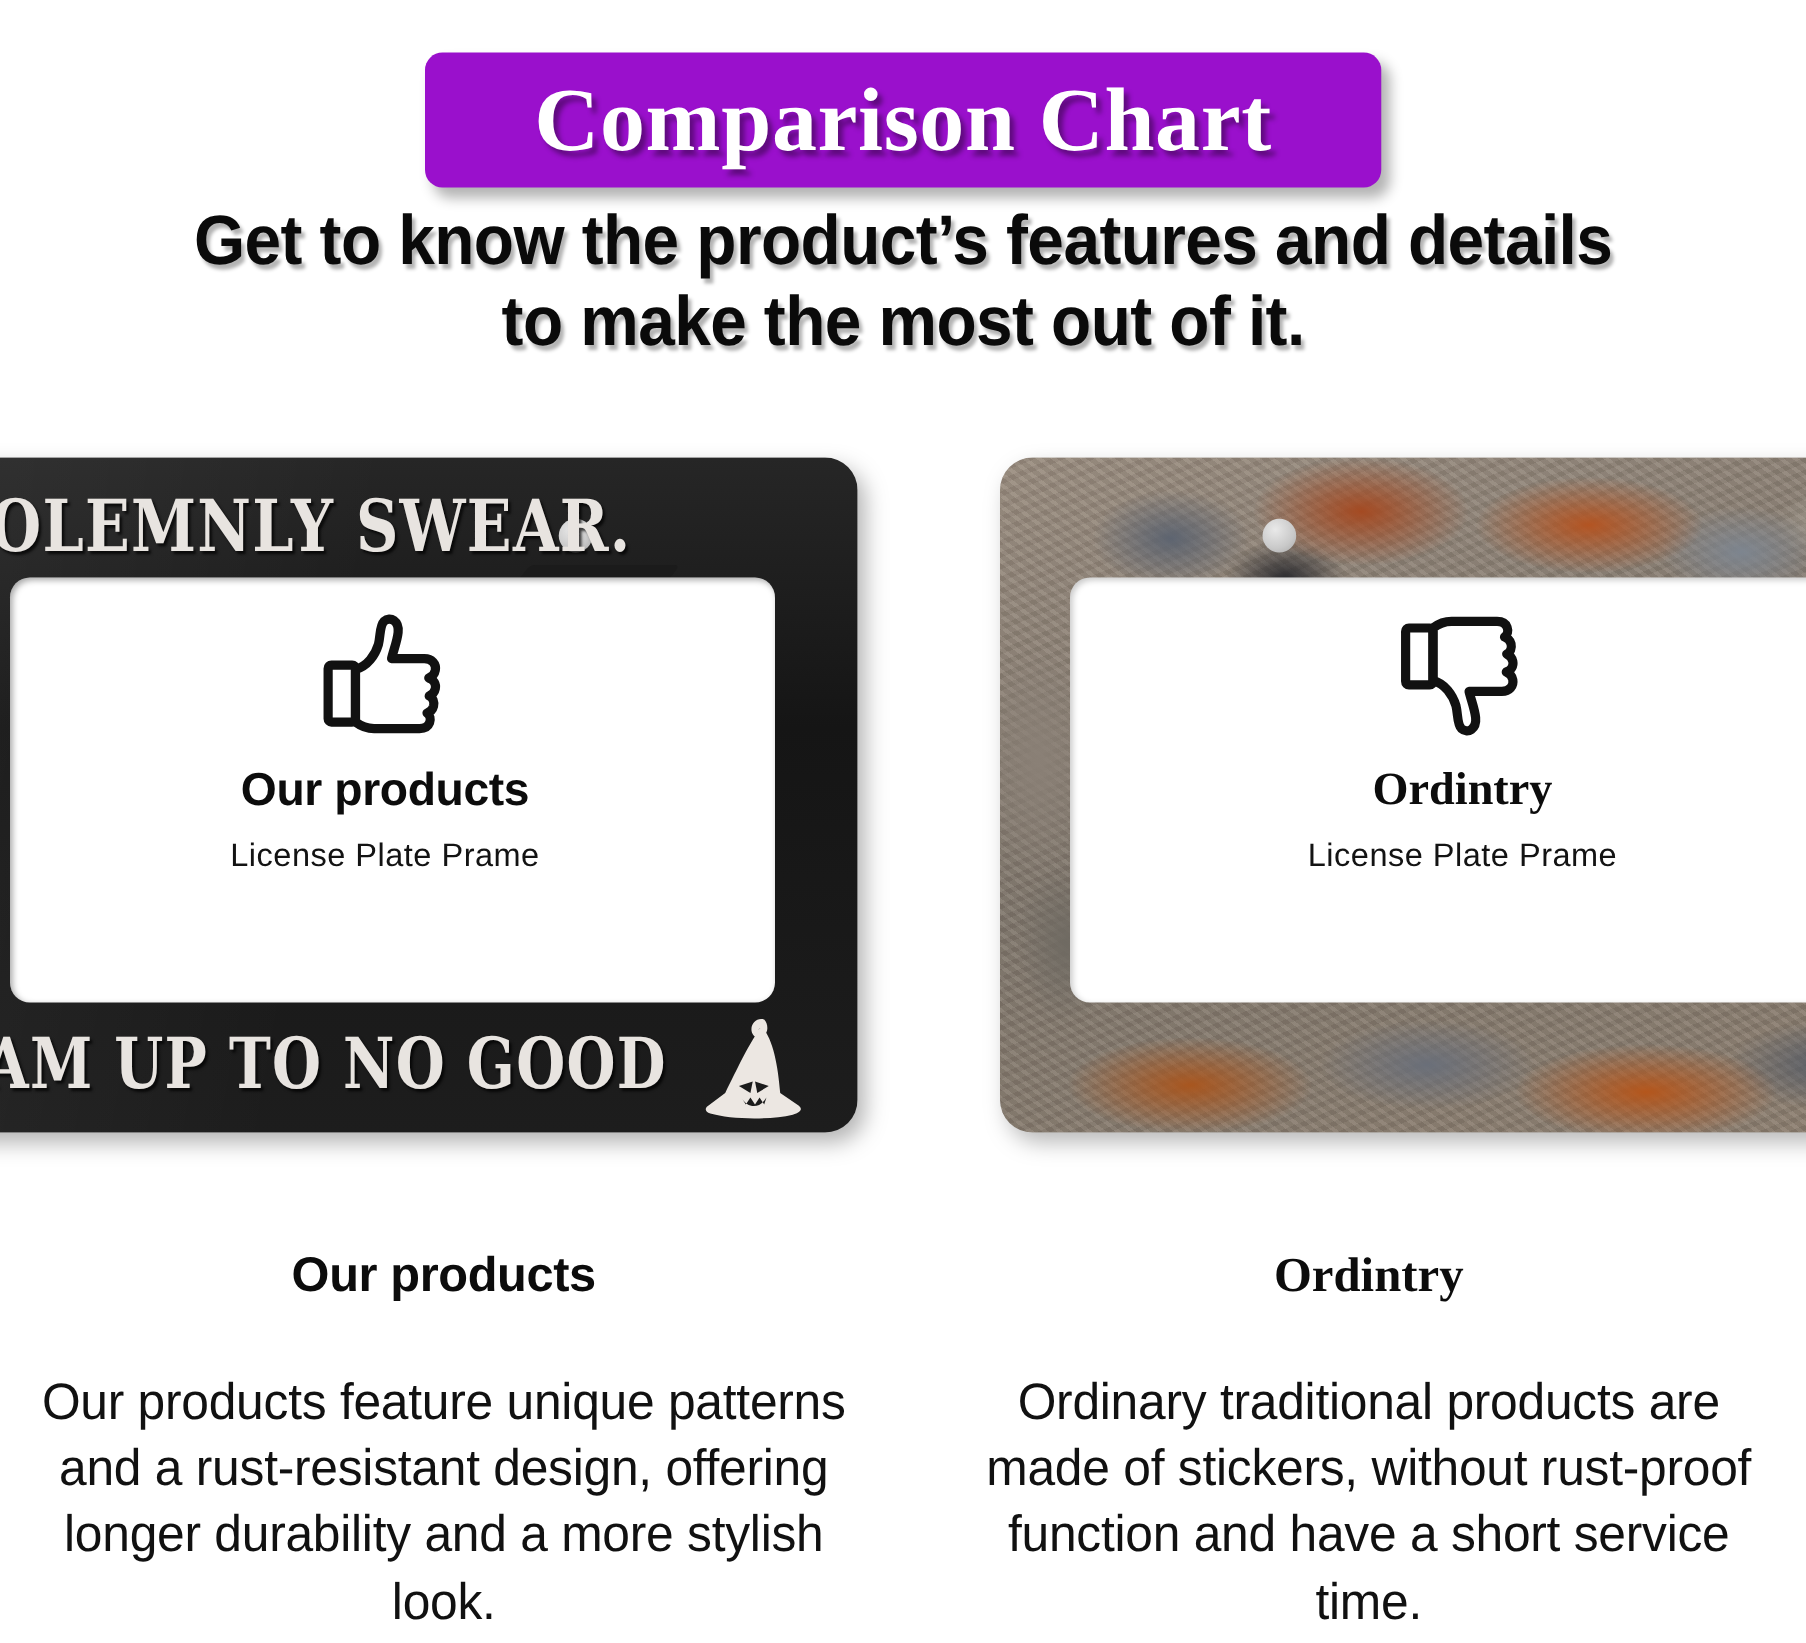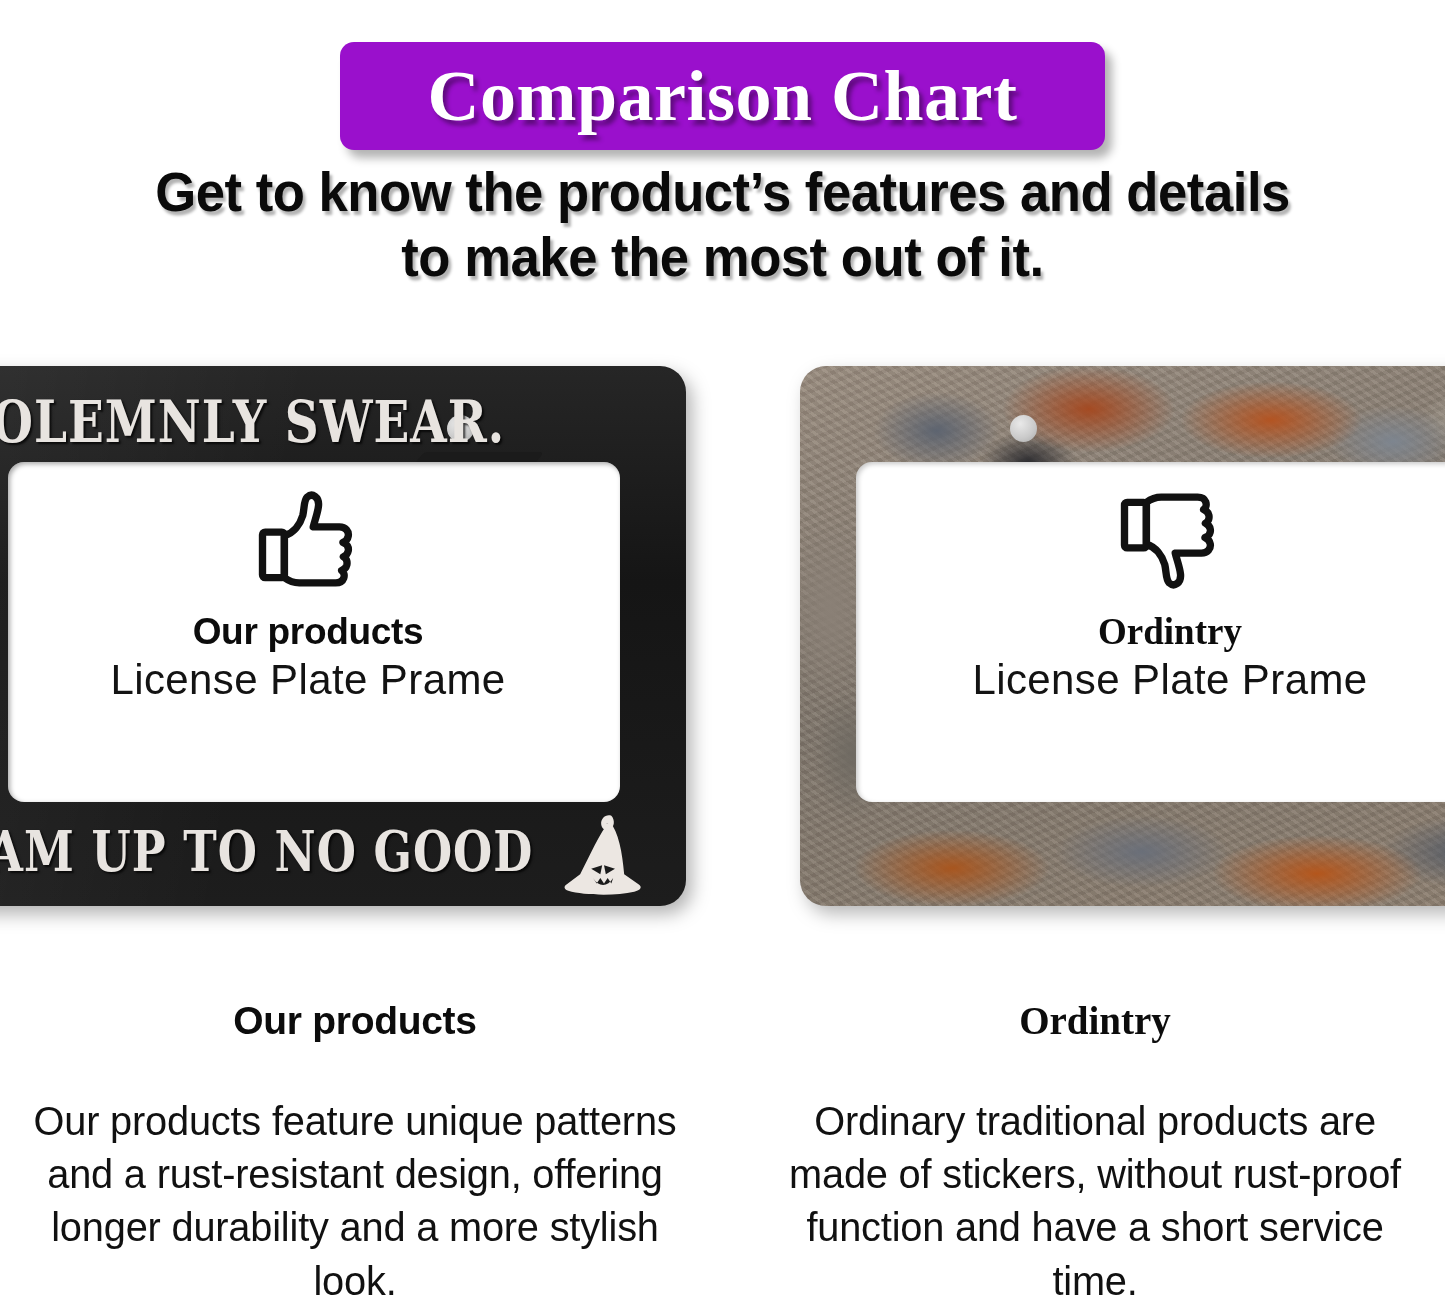--- a/index.html
+++ b/index.html
@@ -186,24 +186,24 @@
   .card-title.sans {
     font-family: "Liberation Sans Narrow", "Liberation Sans", sans-serif;
     font-weight: bold;
     letter-spacing: -0.3px;
   }
   .card-title.serif {
     font-family: "Liberation Serif", "DejaVu Serif", serif;
     font-weight: bold;
   }
   .card-sub {
-    margin-top: 4px;
+    margin-top: 17px;
     font-family: "Liberation Sans", sans-serif;
     font-weight: 300;
-    font-size: 42px;
+    font-size: 26px;
     line-height: 1.1;
     color: #131313;
     letter-spacing: 0.4px;
   }
 
   #inner-left  { left: 48px;  top: 484px; width: 520px; }
   #inner-right { left: 900px; top: 484px; width: 540px; }
 
   
   .desc-col { position: absolute; text-align: center; }

